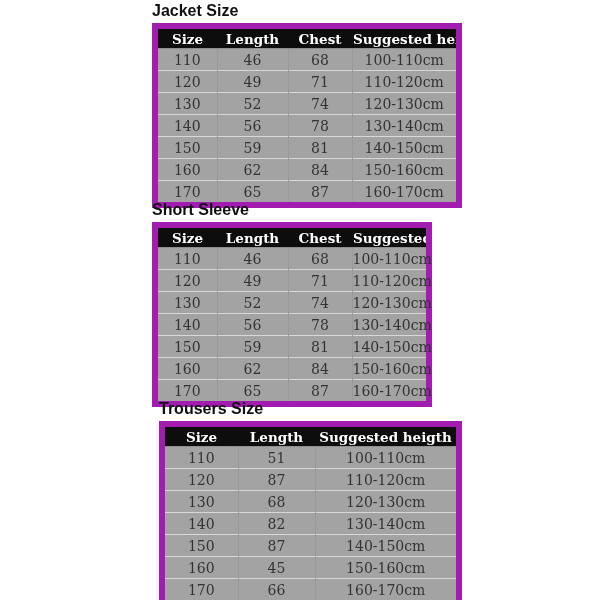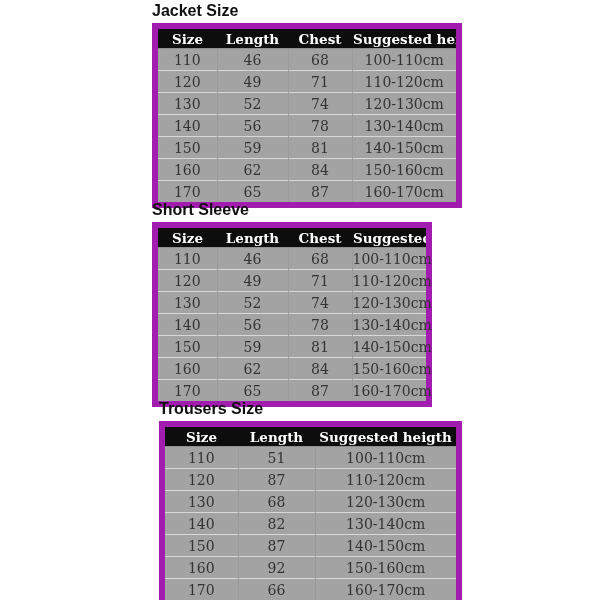--- a/index.html
+++ b/index.html
@@ -232,21 +232,21 @@
             <td>82</td>
             <td>130-140cm</td>
           </tr>
           <tr>
             <td>150</td>
             <td>87</td>
             <td>140-150cm</td>
           </tr>
           <tr>
             <td>160</td>
-            <td>92</td>
+            <td>45</td>
             <td>150-160cm</td>
           </tr>
           <tr>
             <td>170</td>
             <td>66</td>
             <td>160-170cm</td>
           </tr>
         </tbody>
       </table>
   </section>

